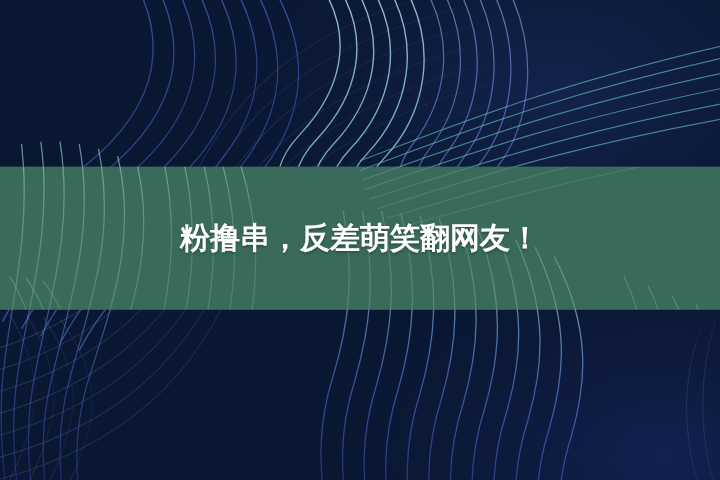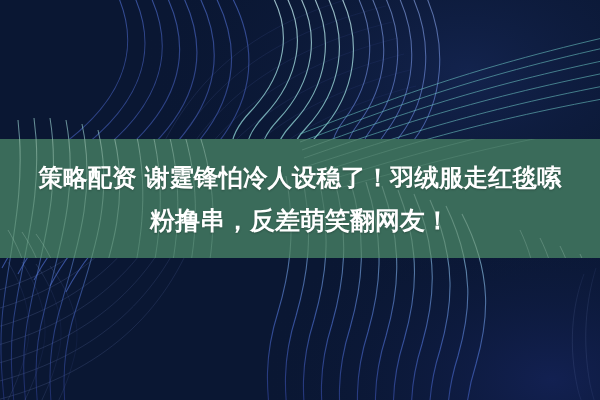--- a/index.html
+++ b/index.html
@@ -273,17 +273,16 @@
       <g fill="none" stroke="url(#gGreenLine)" stroke-width="0.9" opacity="0.6">
         <path d="M 8,230 C 26,260 34,290 26,320"></path>
         <path d="M 22,232 C 42,262 50,292 42,322"></path>
         <path d="M 36,234 C 58,264 66,294 58,324"></path>
       </g>
     </svg>
     <div class="gb-shade"></div>
   </div>
 
   <div id="caption">
-    <div class="cap-line line1">策略配资 谢霆锋怕冷人设稳了！羽绒服走红毯嗦</div>
     <div class="cap-line line2">粉撸串，反差萌笑翻网友！</div>
   </div>
 
 </div>
 
 </body></html>

